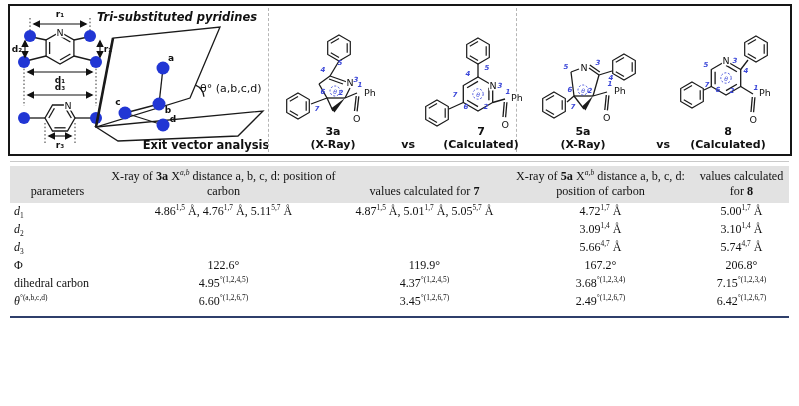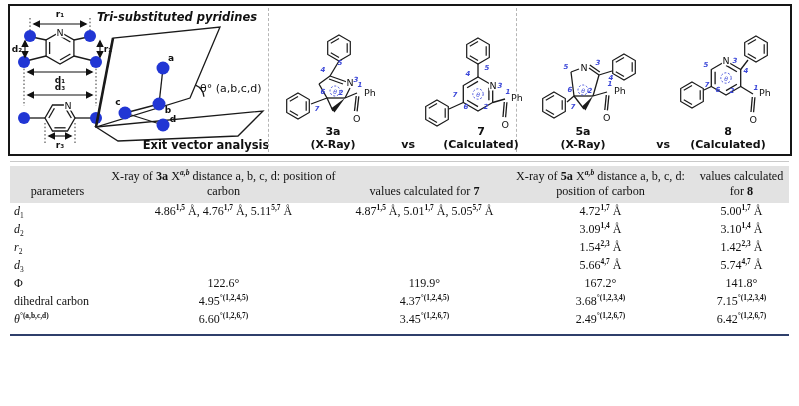--- a/index.html
+++ b/index.html
@@ -35,21 +35,21 @@
   .phl{font-size:9.5px;fill:#111;paint-order:stroke;stroke:#fff;stroke-width:2.5px;}
   
   .tablewrap{position:absolute;left:10px;top:161px;width:779px;border-top:1px solid #c9c9c9;
              padding-top:4px;border-bottom:2.5px solid #2f3f6b;padding-bottom:5px;}
   table{width:100%;border-collapse:collapse;
         font-family:"Liberation Serif","DejaVu Serif",serif;}
   th{background:#e2e2e2;font-weight:normal;font-size:12.2px;text-align:center;
      vertical-align:bottom;padding:3px 2px 3px;line-height:1.25;}
   td{font-size:12px;text-align:center;vertical-align:top;padding:1px 2px 2px;line-height:1.25;}
   td.param{text-align:left;padding-left:16px;text-indent:-12px;max-width:70px;}
-  sup{font-size:0.62em;line-height:0;font-weight:bold;}
+  sup{font-size:0.62em;line-height:0;}
   sub{font-size:0.62em;line-height:0;}
   th sup i{font-style:italic;}
 </style>
 </head>
 <body>
 
 <svg width="0" height="0" style="position:absolute" aria-hidden="true">
   <defs>
     <marker id="arr" viewBox="0 0 10 10" refX="8" refY="5" markerWidth="7" markerHeight="7" orient="auto-start-reverse">
       <path d="M0,0 L10,5 L0,10 z" fill="#111"></path>
@@ -299,39 +299,32 @@
             <td>5.00<sup>1,7</sup> Å</td>
           </tr>
           <tr>
             <td class="param"><i>d</i><sub>2</sub></td>
             <td></td>
             <td></td>
             <td>3.09<sup>1,4</sup> Å</td>
             <td>3.10<sup>1,4</sup> Å</td>
           </tr>
           <tr>
-            <td class="param"><i>r</i><sub>2</sub></td>
-            <td></td>
-            <td></td>
-            <td>1.54<sup>2,3</sup> Å</td>
-            <td>1.42<sup>2,3</sup> Å</td>
-          </tr>
-          <tr>
             <td class="param"><i>d</i><sub>3</sub></td>
             <td></td>
             <td></td>
             <td>5.66<sup>4,7</sup> Å</td>
             <td>5.74<sup>4,7</sup> Å</td>
           </tr>
           <tr>
             <td class="param">Φ</td>
             <td>122.6°</td>
             <td>119.9°</td>
             <td>167.2°</td>
-            <td>141.8°</td>
+            <td>206.8°</td>
           </tr>
           <tr>
             <td class="param">dihedral carbon</td>
             <td>4.95<sup>°(1,2,4,5)</sup></td>
             <td>4.37<sup>°(1,2,4,5)</sup></td>
             <td>3.68<sup>°(1,2,3,4)</sup></td>
             <td>7.15<sup>°(1,2,3,4)</sup></td>
           </tr>
           <tr>
             <td class="param"><i>θ</i><sup>°(a,b,c,d)</sup></td>

